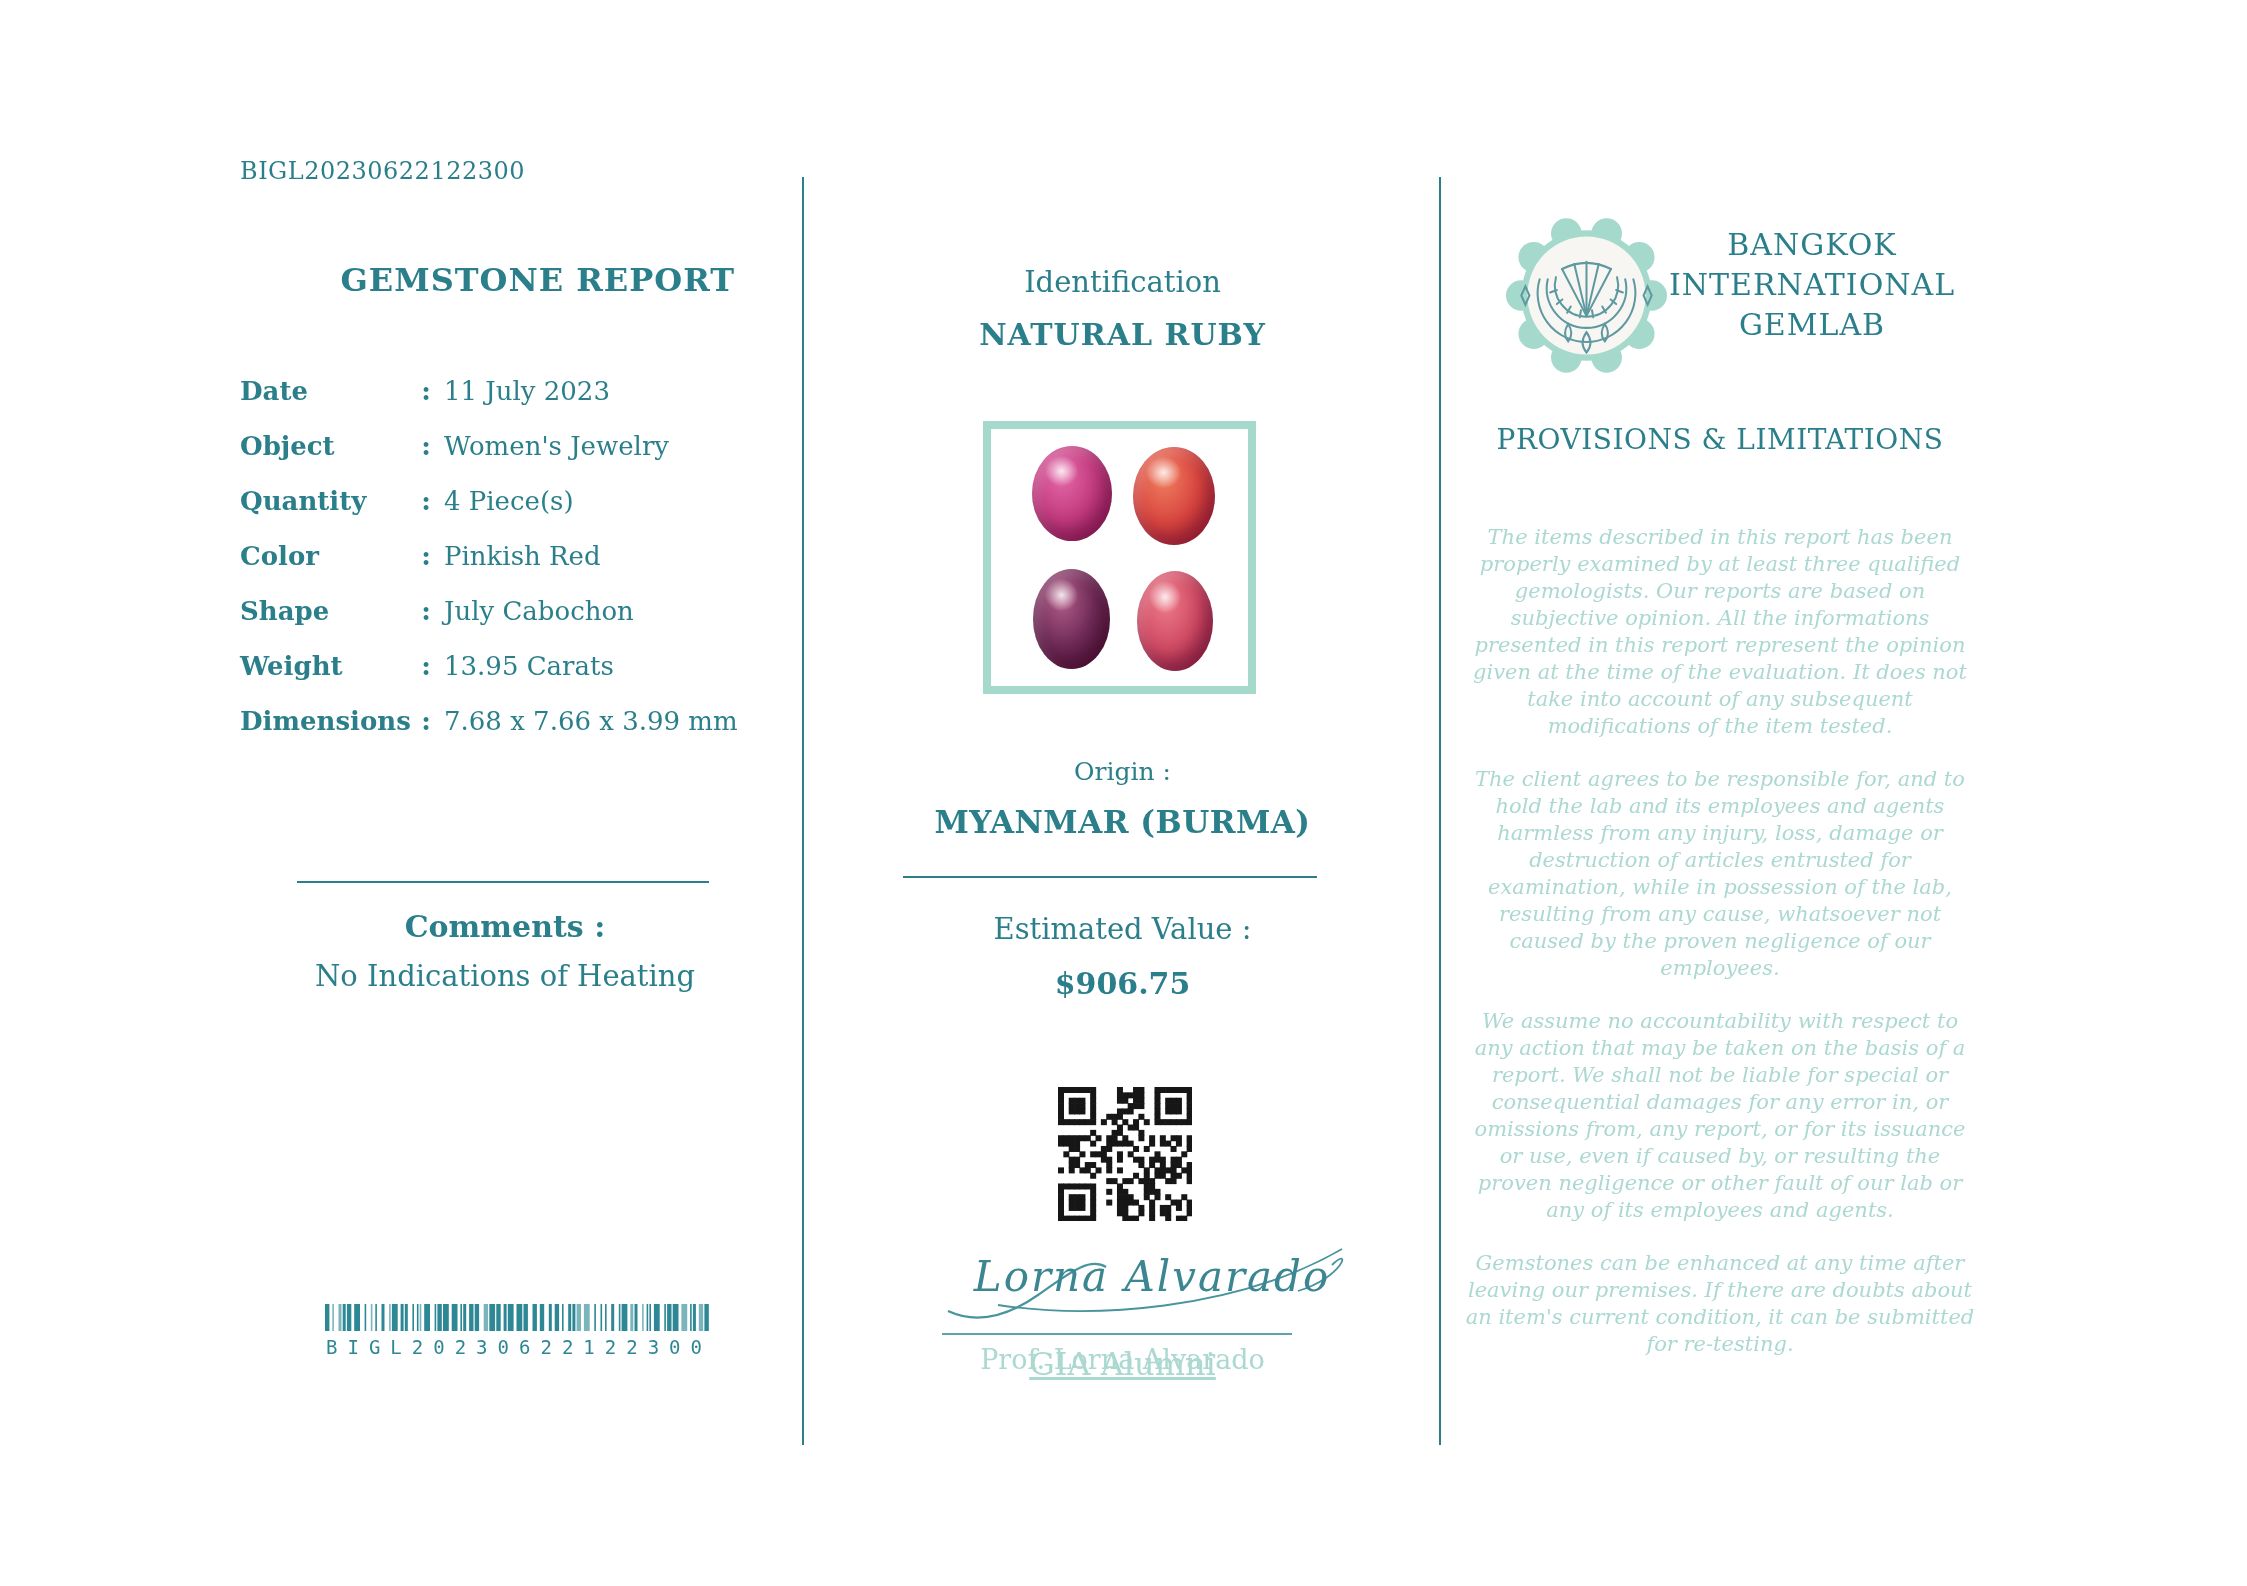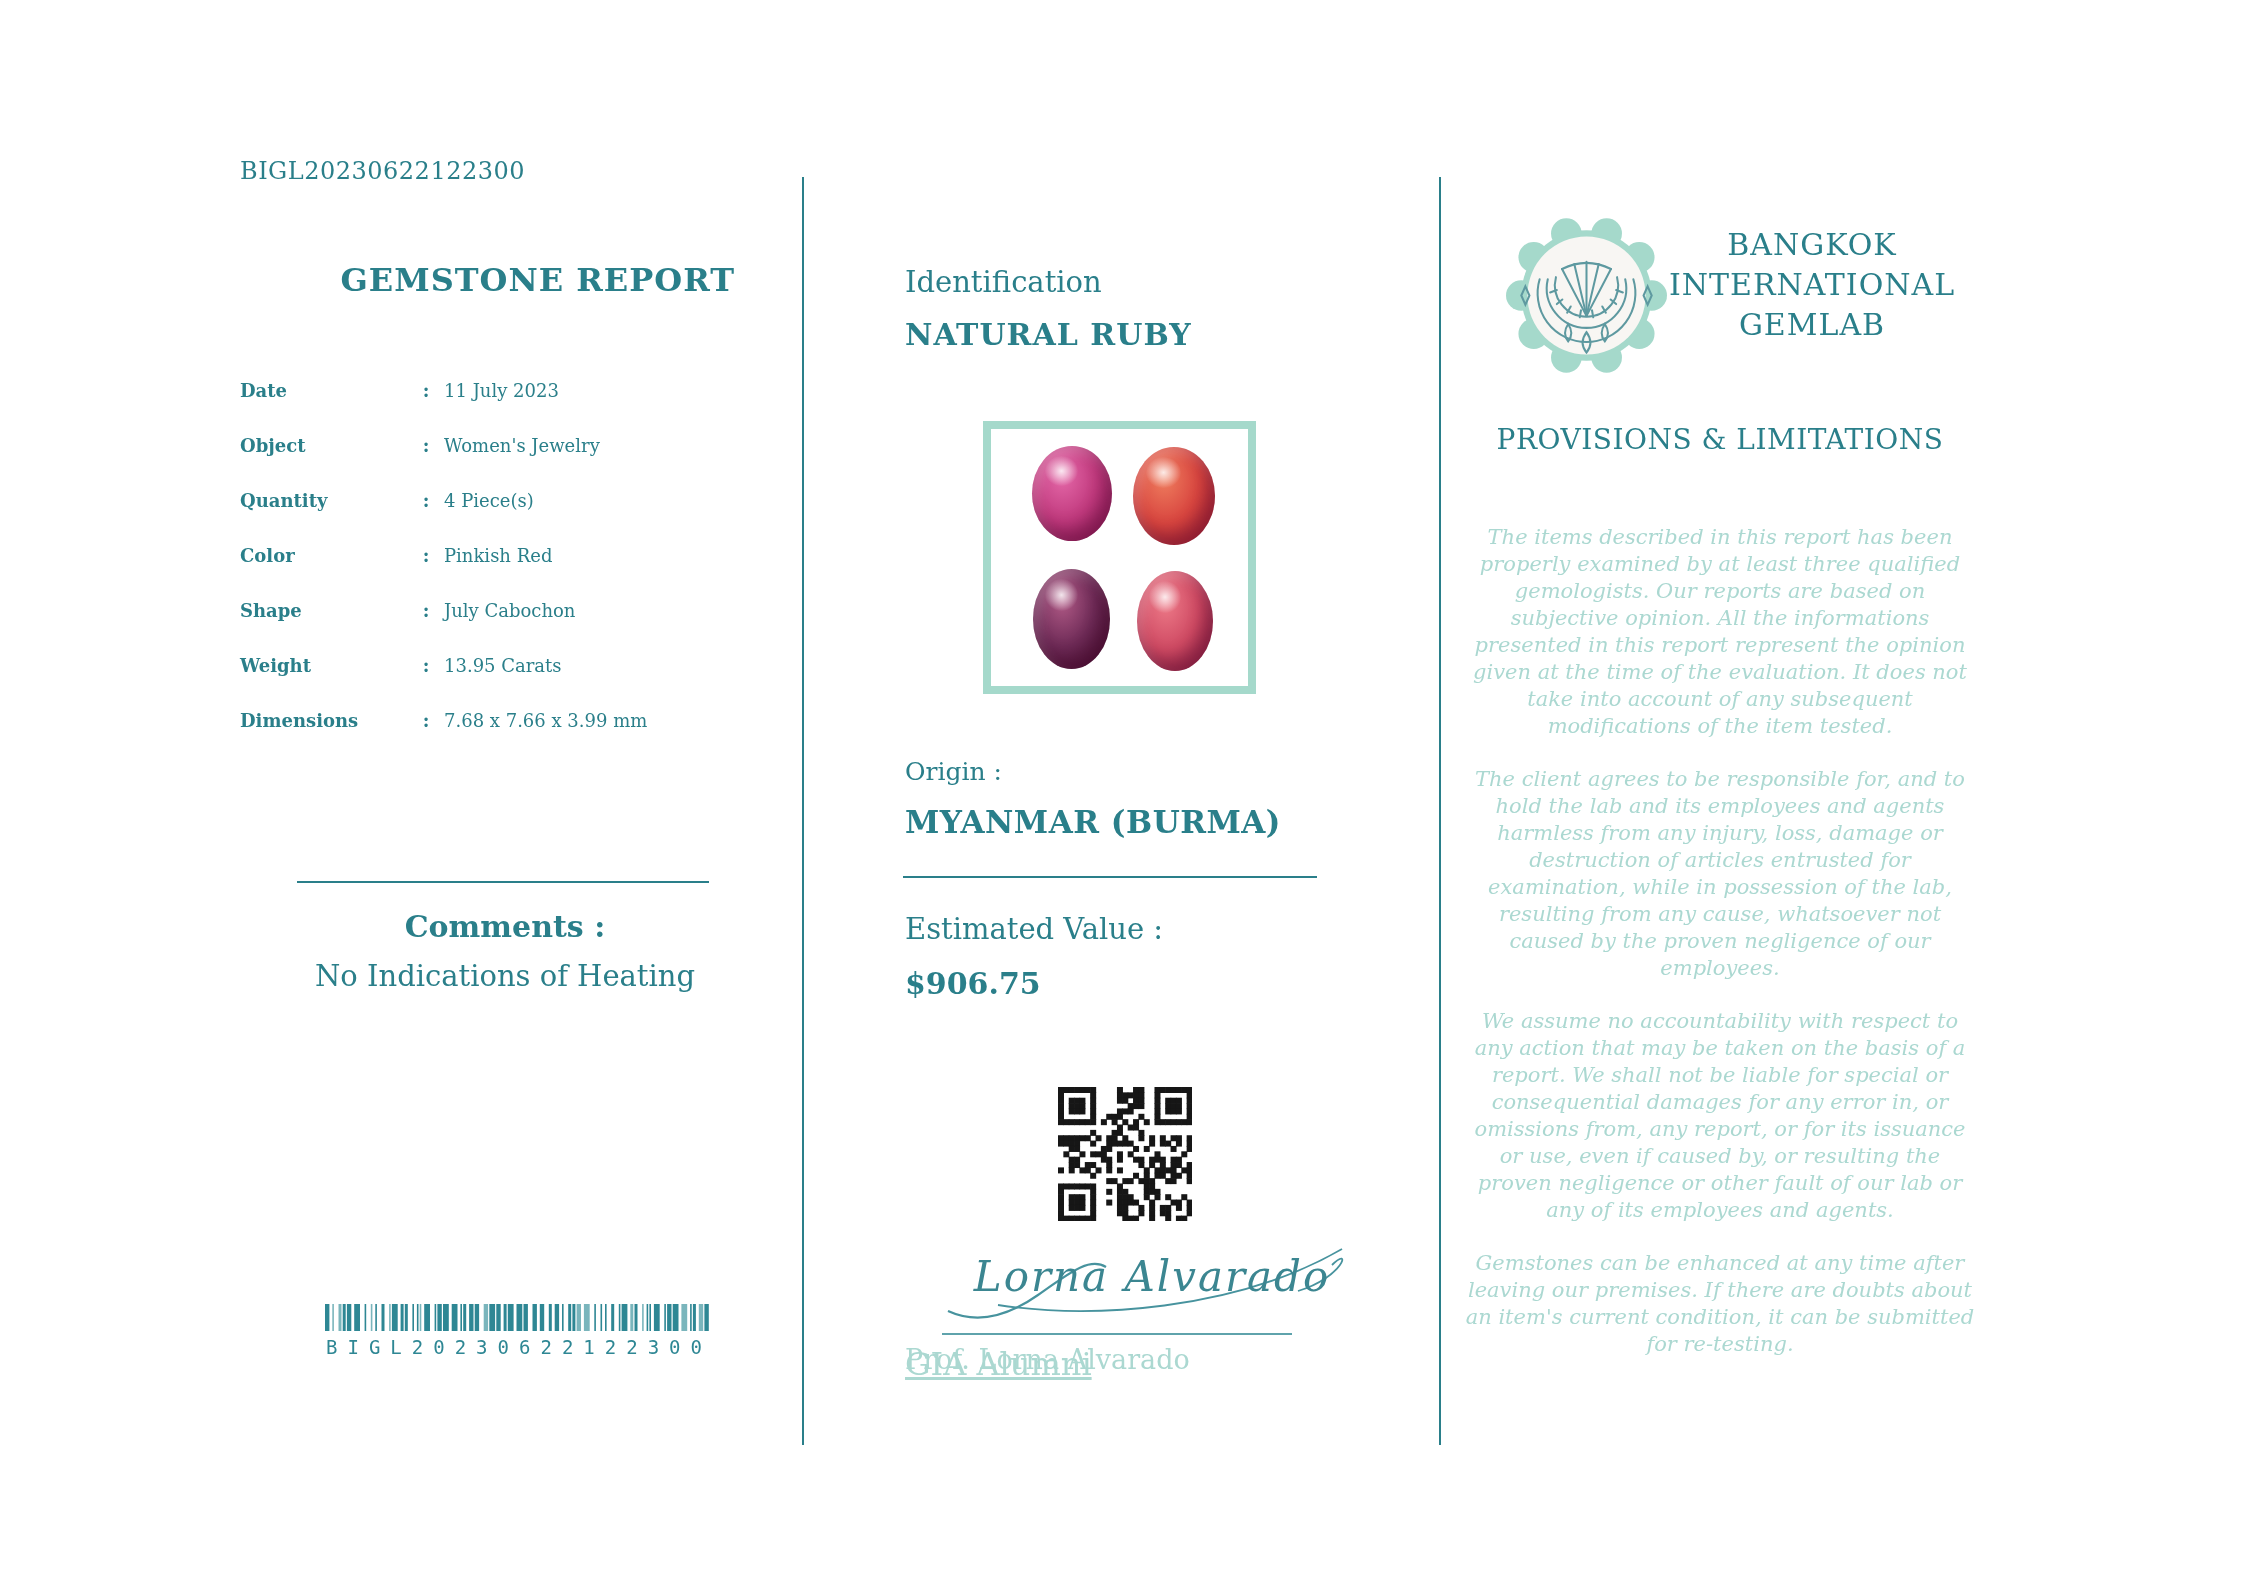--- a/index.html
+++ b/index.html
@@ -14,39 +14,39 @@
   html,body{background:#ffffff;}
   .page{
     position:relative;width:2247px;height:1586px;background:#ffffff;overflow:hidden;
     font-family:"DejaVu Serif","Liberation Serif",serif;color:var(--teal);margin-top:9px;
   }
   .abs{position:absolute;}
   
   .report-no{left:240px;top:148px;font-size:24px;letter-spacing:.5px;}
   .report-title{left:205px;top:252px;width:530px;text-align:right;font-size:32px;font-weight:700;letter-spacing:1px;}
   .fields{left:240px;top:368px;width:540px;}
-  .field-row{display:flex;align-items:baseline;margin-bottom:27px;font-size:18px;line-height:28px;}
+  .field-row{display:flex;align-items:baseline;margin-bottom:27px;font-size:26px;line-height:28px;}
   .f-label{width:168px;font-weight:700;}
   .f-colon{width:36px;font-weight:700;text-align:center;}
   .f-value{flex:1;}
   .rule{height:2px;background:var(--teal);}
   .comments-rule{left:297px;top:872px;width:412px;}
   .comments-label{left:240px;top:900px;width:530px;text-align:center;font-size:30px;font-weight:700;}
   .comments-value{left:240px;top:950px;width:530px;text-align:center;font-size:29px;}
   .barcode-wrap{left:325px;top:1295px;width:388px;text-align:center;}
   .barcode-text{
     font-family:"DejaVu Sans Mono","Liberation Mono",monospace;
     font-size:19px;color:var(--bar);letter-spacing:10px;white-space:nowrap;margin-top:1px;
   }
   
   .vrule{width:2px;background:var(--teal);top:168px;height:1268px;}
   .vrule1{left:802px;}
   .vrule2{left:1439px;}
   
-  .mid{left:905px;width:435px;text-align:left;}
+  .mid{left:905px;width:435px;text-align:center;}
   .ident-label{top:256px;font-size:29px;}
   .ident-value{top:308px;font-size:30px;font-weight:700;letter-spacing:1px;}
   .gem-frame{
     left:983px;top:412px;width:273px;height:273px;
     border:8px solid var(--mint);background:#ffffff;
   }
   .gem{position:absolute;border-radius:50%;
     box-shadow:inset -7px -11px 16px rgba(70,0,40,.38), inset 5px 7px 12px rgba(255,255,255,.22);}
   .gem::after{
     content:'';position:absolute;left:16%;top:10%;width:42%;height:32%;

